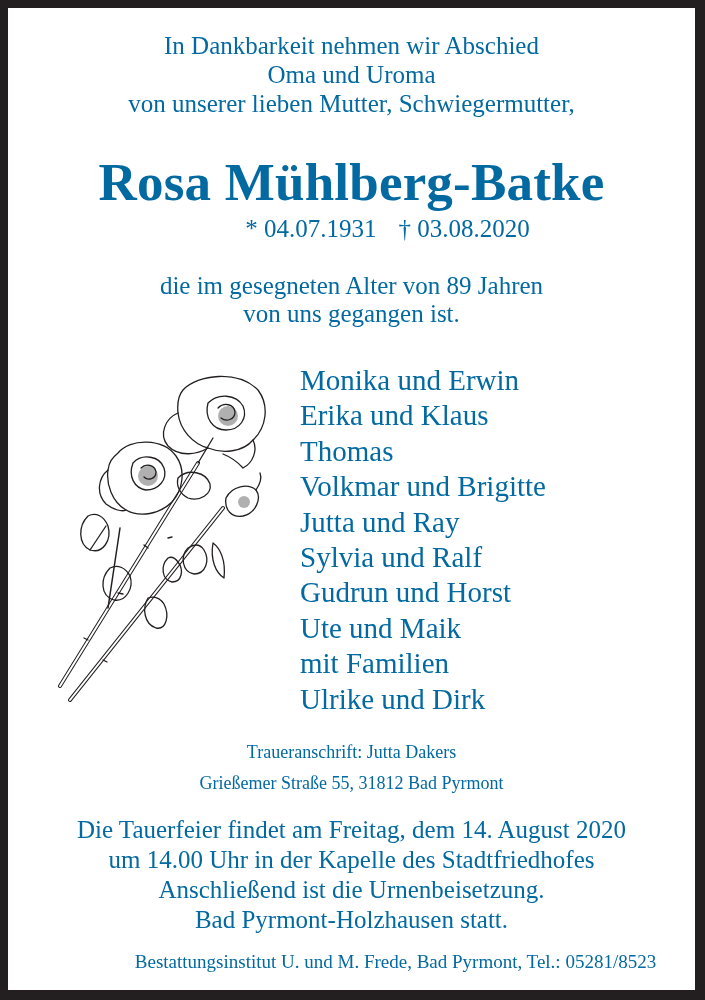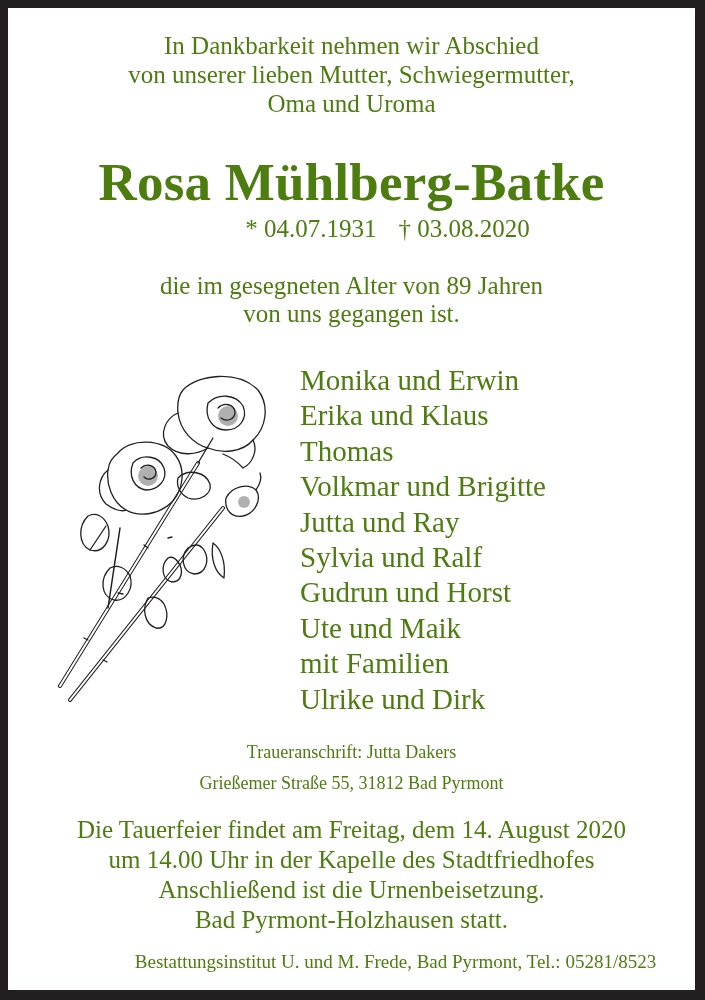--- a/index.html
+++ b/index.html
@@ -1,19 +1,19 @@
 <!DOCTYPE html>
 <html><head>
   <meta charset="utf-8">
   <style>
     html, body { margin: 0; padding: 0; background: #231f20; }
     body { width: 705px; height: 1000px; position: relative; overflow: hidden; }
     .frame {
       position: absolute; left: 8px; top: 8px; width: 687px; height: 982px;
-      background: #ffffff; color: #4d7c0f;
+      background: #ffffff; color: #0369a1;
       font-family: "Liberation Serif", "DejaVu Serif", serif;
     }
     .line { position: absolute; left: 0; width: 687px; text-align: center; white-space: nowrap; }
     .intro { font-size: 25px; line-height: 29px; top: 23px; }
     .name { font-size: 53px; font-weight: bold; top: 143px; line-height: 62px; letter-spacing: 0.2px; }
     .dates { font-size: 25px; top: 206px; line-height: 30px; word-spacing: 0; margin-left: 36px; }
     .dates .gap { display: inline-block; width: 22px; }
     .age { font-size: 25px; line-height: 28px; top: 264px; }
     .family {
       position: absolute; left: 292px; top: 355px; font-size: 29px; font-weight: normal;
@@ -25,22 +25,22 @@
     .service { font-size: 25px; line-height: 30px; top: 807px; }
     .footer { font-size: 19px; top: 942px; line-height: 24px; margin-left: 44px; }
   </style>
 </head>
 <body>
 
 <div class="frame">
 
   <div class="line intro">
     <div>In Dankbarkeit nehmen wir Abschied</div>
+    <div>Oma und Uroma</div>
     <div>von unserer lieben Mutter, Schwiegermutter,</div>
-    <div>Oma und Uroma</div>
   </div>
 
   <div class="line name">Rosa Mühlberg-Batke</div>
 
   <div class="line dates">
     <span>* 04.07.1931</span><span class="gap"></span><span>† 03.08.2020</span>
   </div>
 
   <div class="line age">
     <div>die im gesegneten Alter von 89 Jahren</div>

